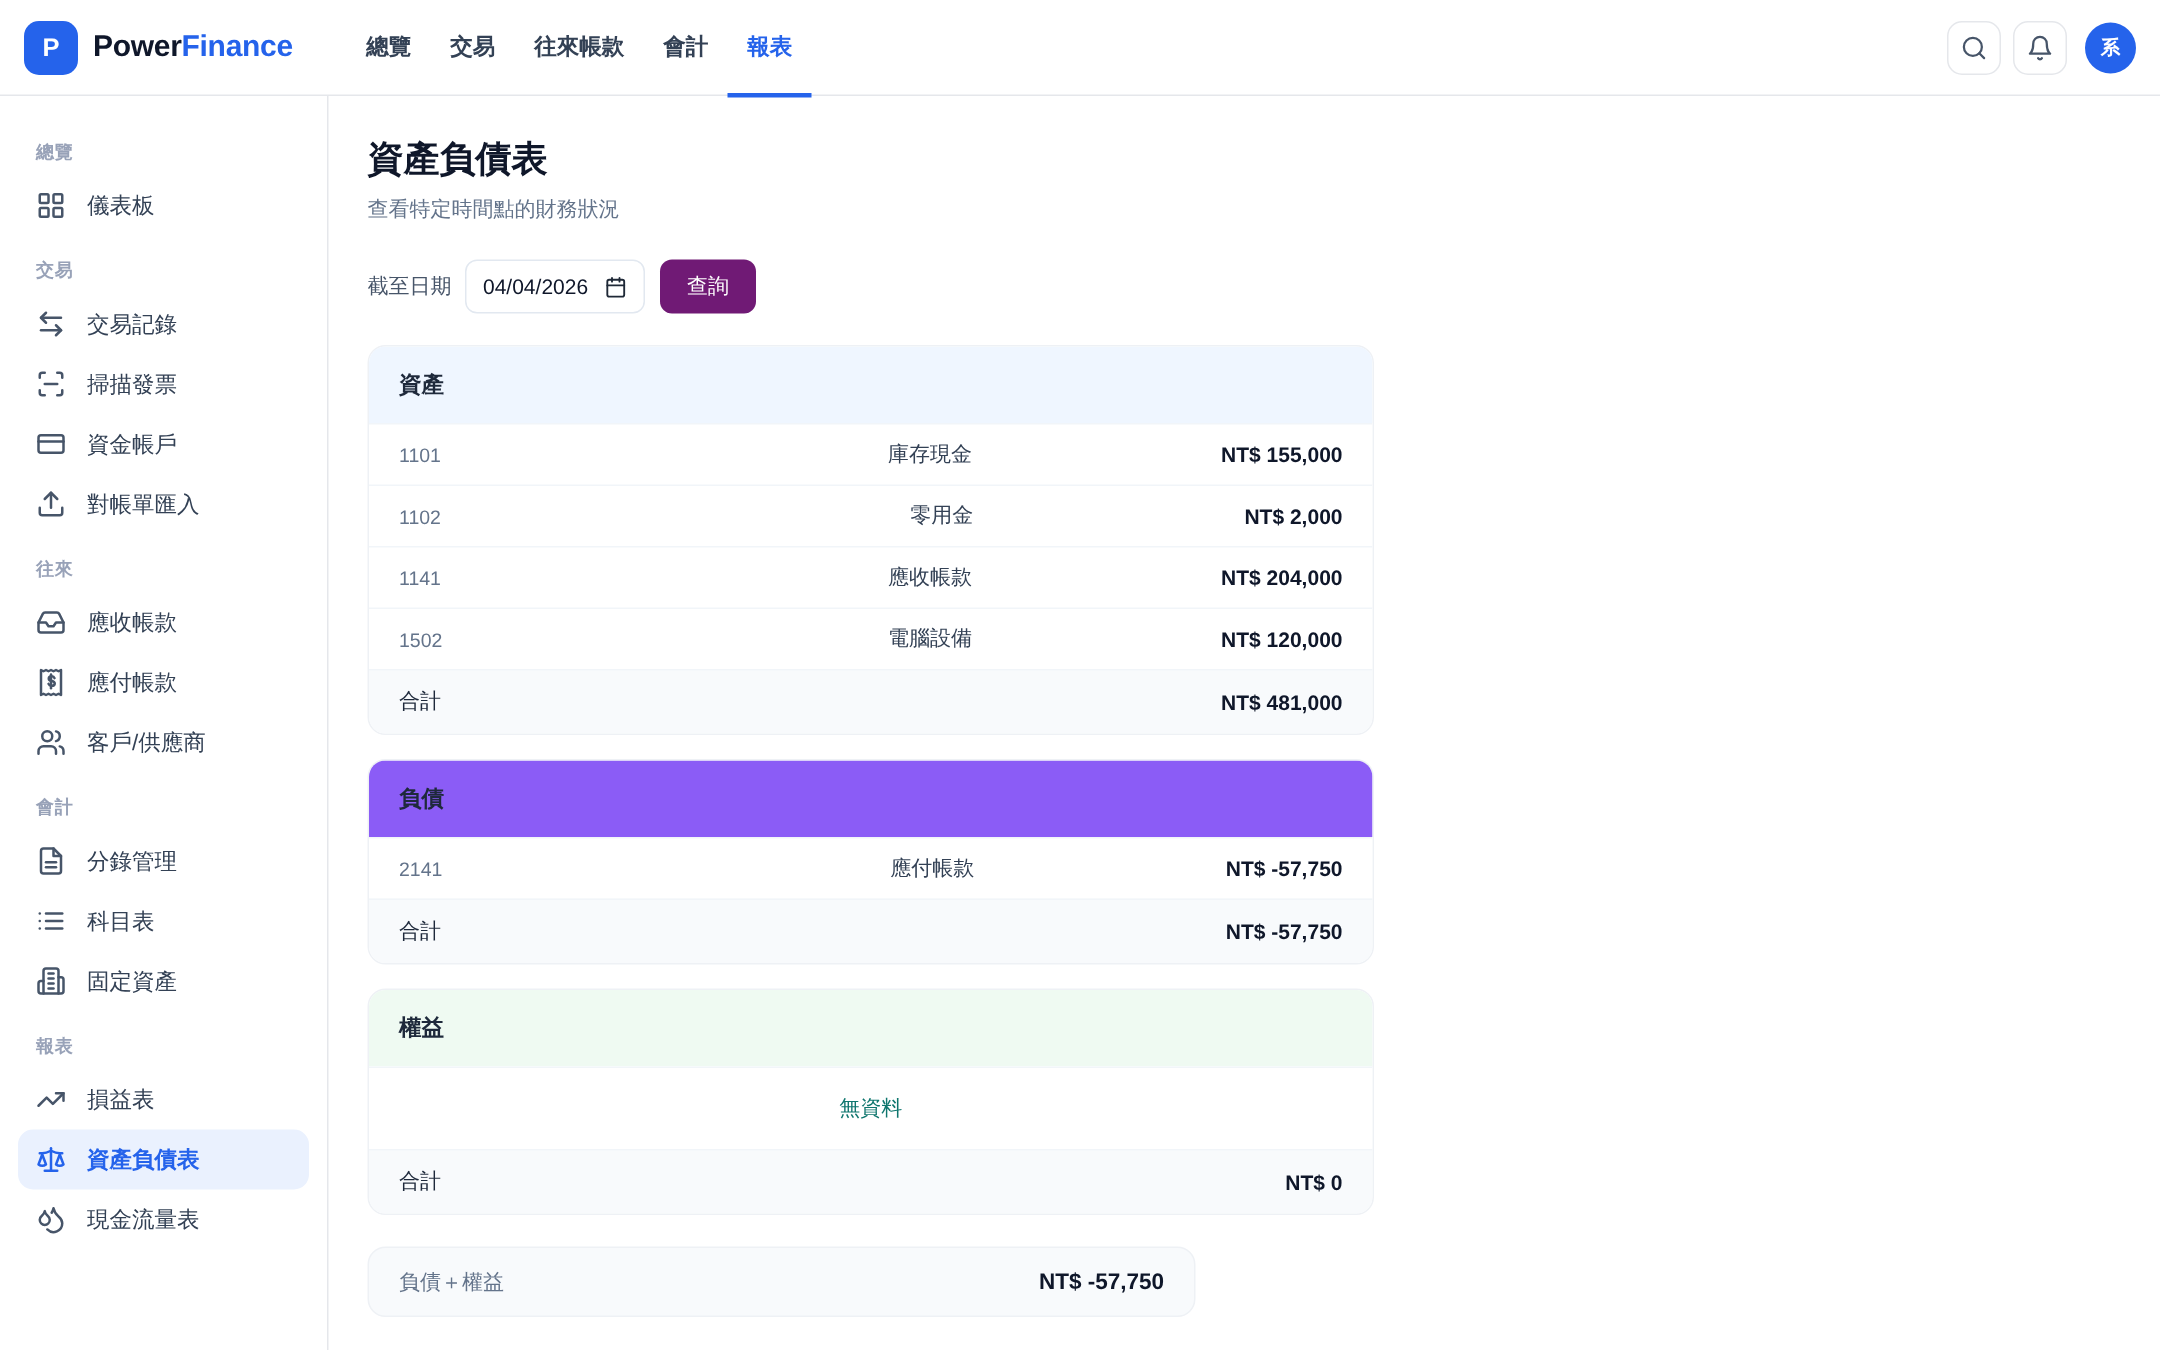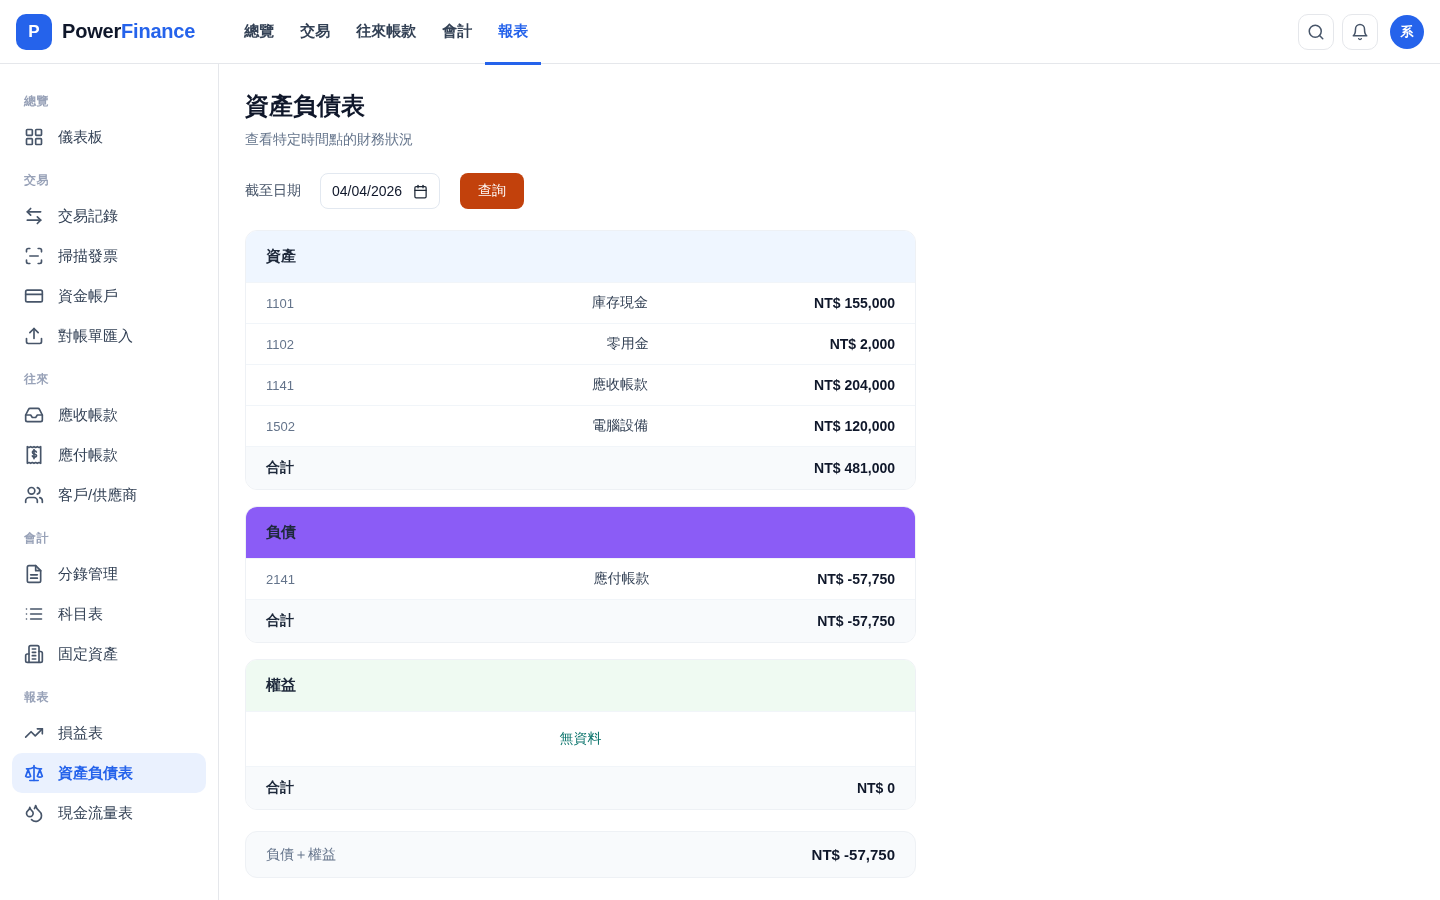--- a/index.html
+++ b/index.html
@@ -32,41 +32,41 @@
   .side-item .slabel { font-size: 15px; font-weight: 500; }
   .side-item.active { background: #eaf1fe; color: #2563eb; }
   .side-item.active .sicon { color: #2563eb; }
   .side-item.active .slabel { font-weight: 700; }
   .side-gap { height: 6px; }
 
   
   .main { flex: 1; padding: 26px 0 0 26px; overflow: hidden; }
   .page-title { margin: 0 0 9px; font-size: 24px; font-weight: 800; color: #0f172a; }
   .page-subtitle { margin: 0 0 24px; font-size: 14px; color: #64748b; }
-  .query-row { display: flex; align-items: center; gap: 19px; margin-bottom: 21px; }
+  .query-row { display: flex; align-items: center; gap: 9px; margin-bottom: 21px; }
   .query-label { font-size: 14px; color: #475569; }
   .date-input { width: 120px; height: 36px; border: 1px solid #e2e8f0; border-radius: 8px; background: #fff; display: flex; align-items: center; justify-content: space-between; padding: 0 11px; font-size: 14px; color: #0f172a; cursor: pointer; }
   .date-input svg { width: 15px; height: 15px; color: #1f2937; }
-  .btn-primary { height: 36px; padding: 0 18px; margin-left: 1px; background: #c2410c; color: #fff; border: none; border-radius: 8px; font-size: 14px; font-weight: 500; font-family: inherit; cursor: pointer; }
+  .btn-primary { height: 36px; padding: 0 18px; margin-left: 1px; background: #701a75; color: #fff; border: none; border-radius: 8px; font-size: 14px; font-weight: 500; font-family: inherit; cursor: pointer; }
 
   .card { width: 671px; border: 1px solid #eef1f5; border-radius: 12px; overflow: hidden; margin-bottom: 16px; }
   .card-header { height: 51px; display: flex; align-items: center; padding: 0 20px; font-size: 15px; font-weight: 700; color: #1e293b; }
   .hdr-assets { background: #eff6ff; }
   .hdr-liabilities { background: #8b5cf6; }
   .hdr-equity { background: #effaf2; }
   .trow { height: 41px; display: flex; align-items: center; padding: 0 20px; border-top: 1px solid #f1f5f9; background: #fff; }
   .trow .code { width: 160px; font-size: 13px; color: #64748b; }
   .trow .acct { flex: 1; font-size: 14px; color: #334155; text-align: center; }
   .trow .amt { font-size: 14px; font-weight: 700; color: #0f172a; }
   .trow.total { height: 43px; background: #f8fafc; }
-  .trow.total .tlabel { flex: 1; font-size: 14px; font-weight: 700; color: #1e293b; }
+  .trow.total .tlabel { flex: 1; font-size: 14px; font-weight: 400; color: #1e293b; }
   .trow.empty { height: 55px; justify-content: center; }
   .trow.empty .empty-text { font-size: 14px; color: #0f766e; }
 
-  .summary-card { width: 671px; height: 47px; margin-top: 21px; background: #f8fafc; border: 1px solid #eef1f5; border-radius: 12px; display: flex; align-items: center; justify-content: space-between; padding: 0 20px; }
+  .summary-card { width: 552px; height: 47px; margin-top: 21px; background: #f8fafc; border: 1px solid #eef1f5; border-radius: 12px; display: flex; align-items: center; justify-content: space-between; padding: 0 20px; }
   .summary-card .slbl { font-size: 14px; color: #64748b; }
   .summary-card .sval { font-size: 15px; font-weight: 700; color: #0f172a; }
 </style>
 </head>
 <body>
 
 <div class="app">
 
   <header class="topbar">
     <div class="brand">

